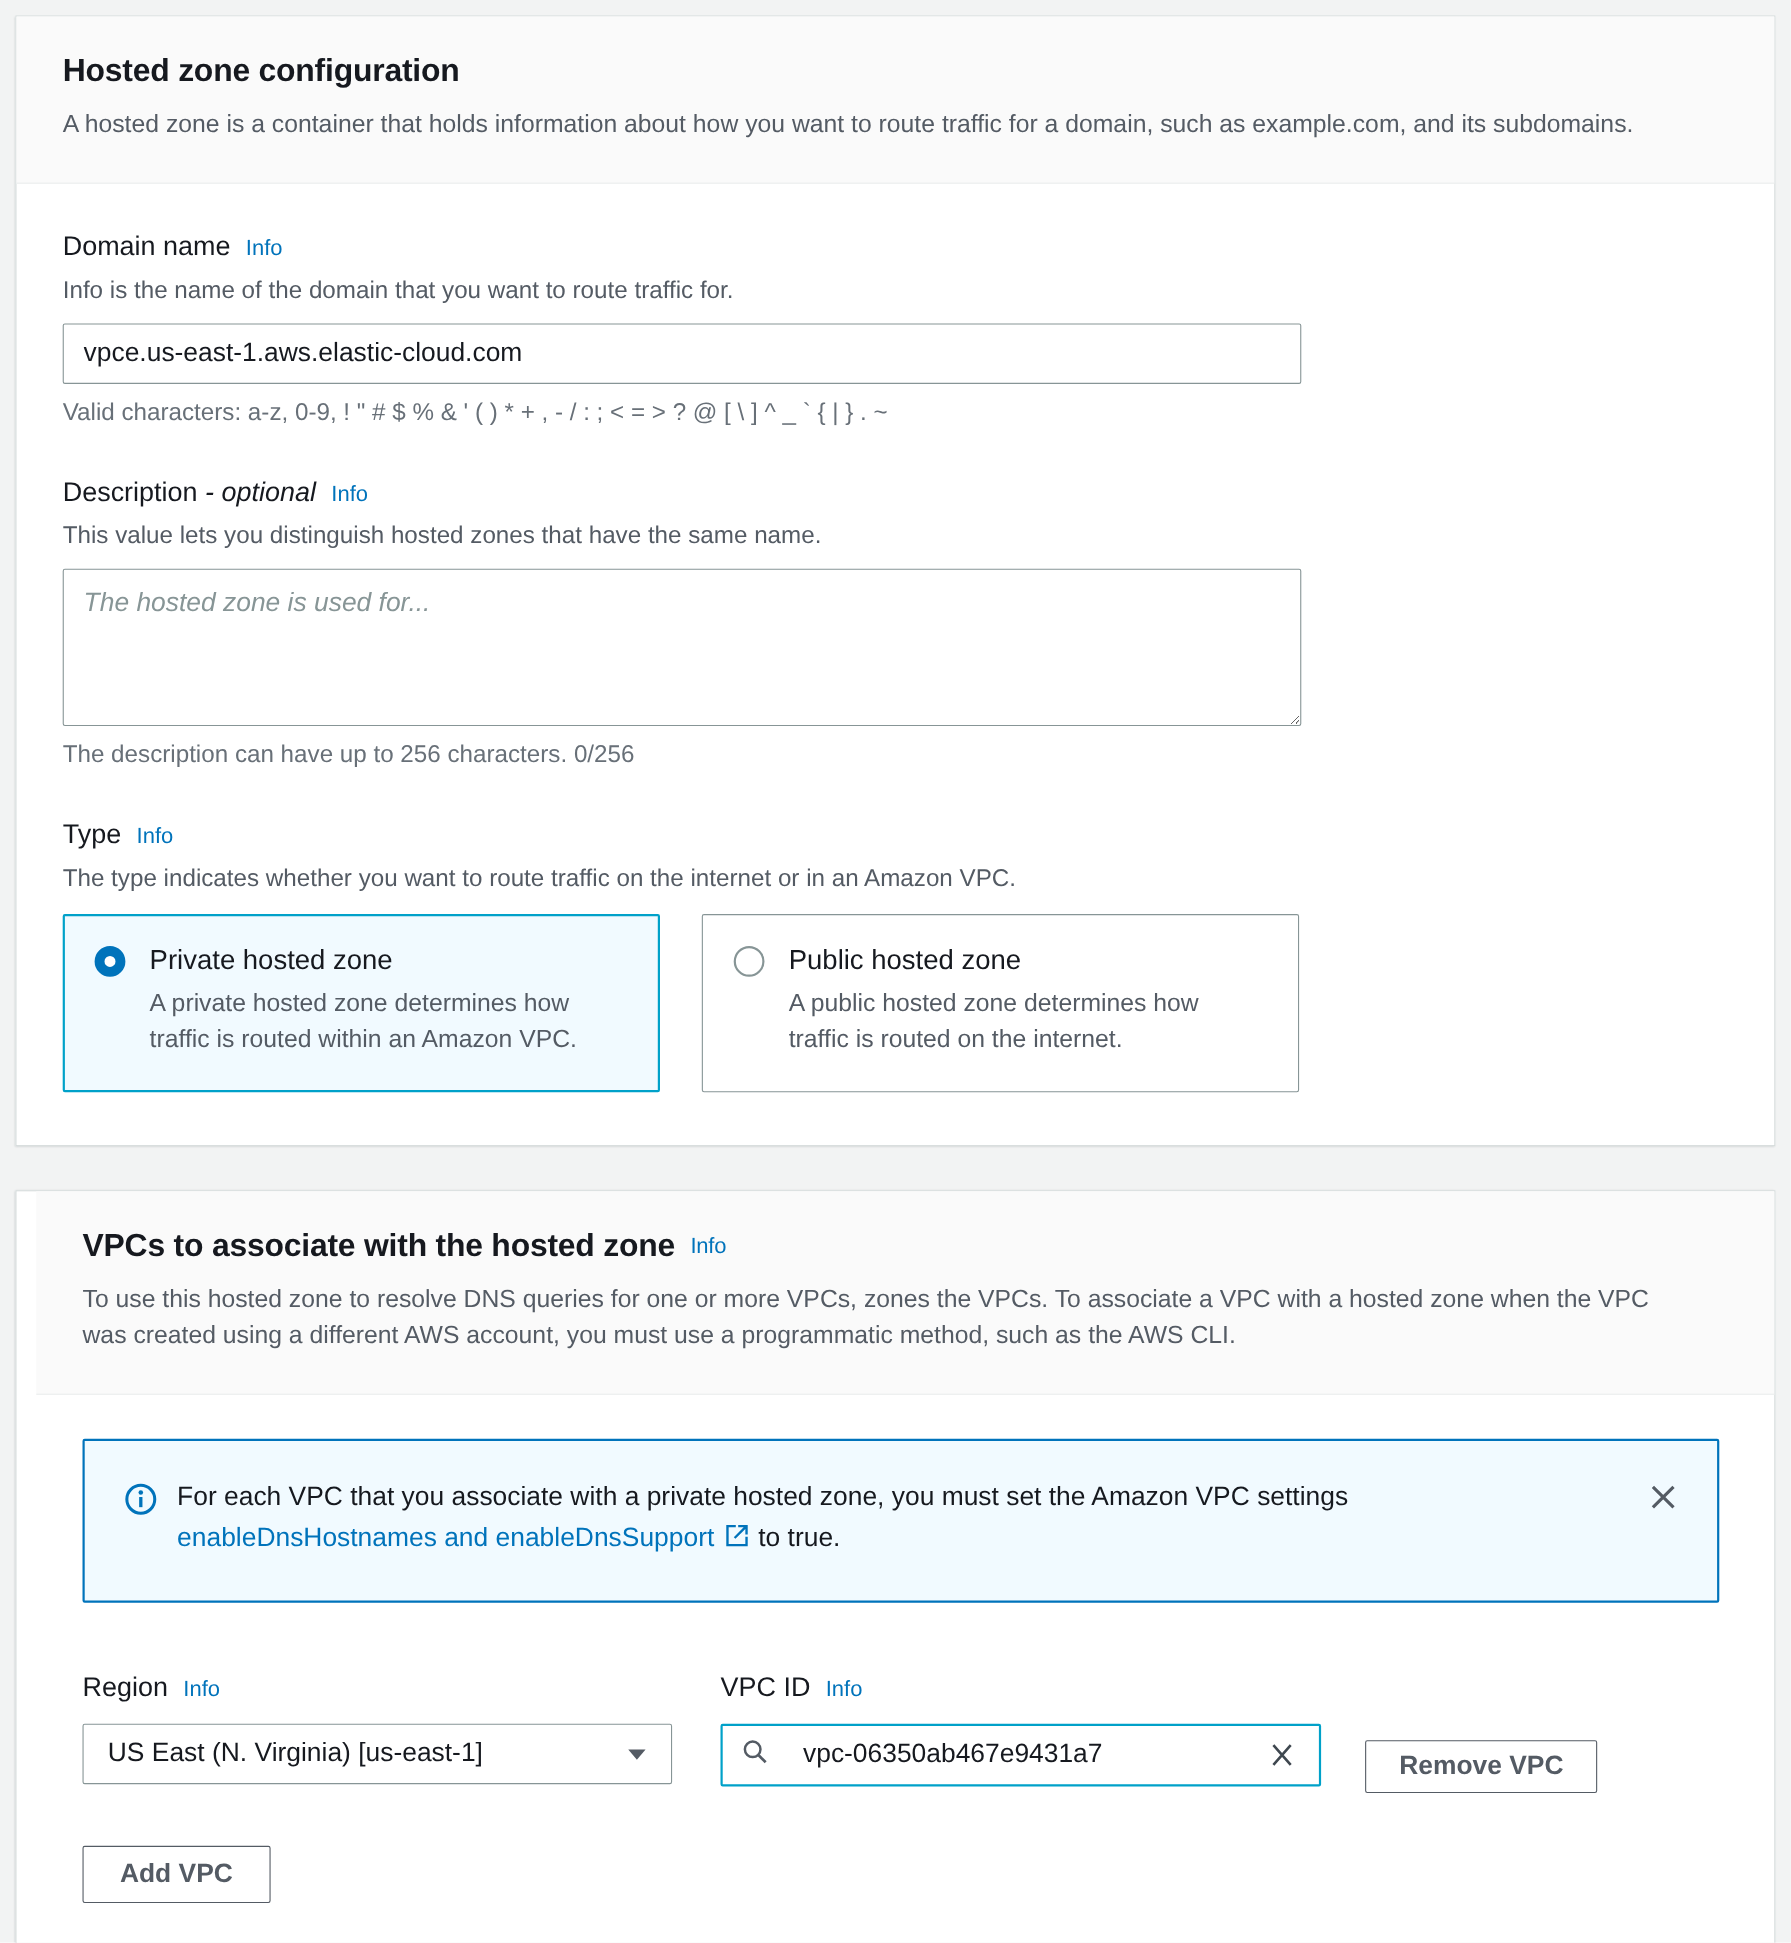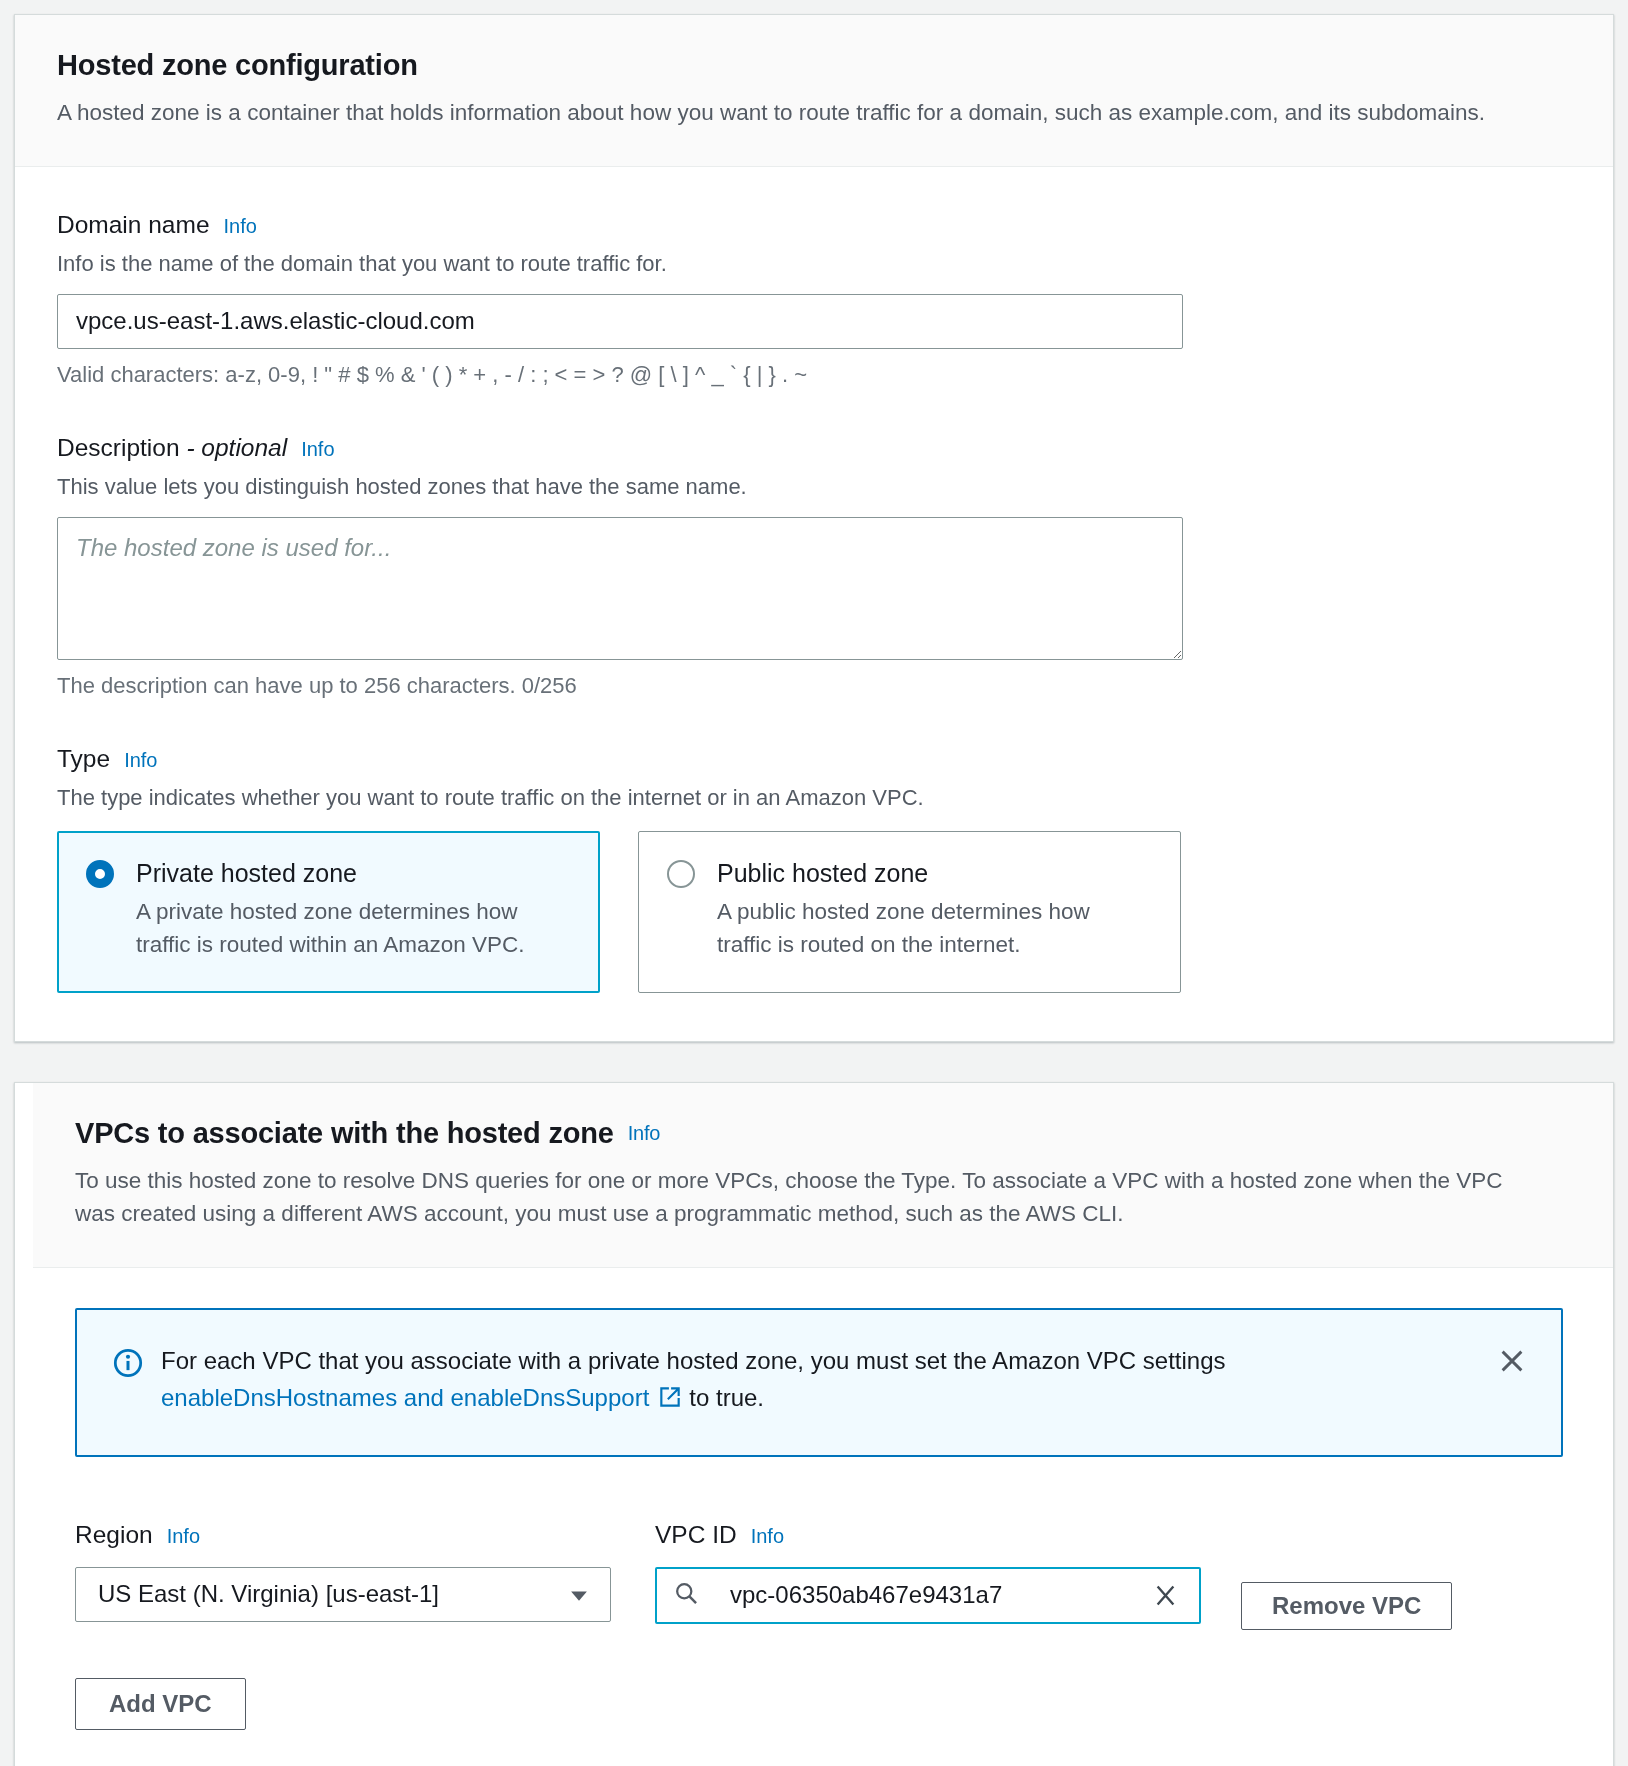--- a/index.html
+++ b/index.html
@@ -184,21 +184,21 @@
 
       </div>
     </div>
 
   </div>
 </section>
 
 <section class="card card-second">
   <div class="card-header">
     <h2 class="card-title"><span>VPCs to associate with the hosted zone</span><a class="info-link inline-info">Info</a></h2>
-    <p class="header-desc" style="max-width:1470px">To use this hosted zone to resolve DNS queries for one or more VPCs, choose the Type. To associate a VPC with a hosted zone when the VPC was created using a different AWS account, you must use a programmatic method, such as the AWS CLI.</p>
+    <p class="header-desc" style="max-width:1470px">To use this hosted zone to resolve DNS queries for one or more VPCs, zones the VPCs. To associate a VPC with a hosted zone when the VPC was created using a different AWS account, you must use a programmatic method, such as the AWS CLI.</p>
   </div>
   <div class="card-body" style="padding-top:40px; padding-bottom:46px;">
 
     <div class="alert">
       <span class="alert-icon">
         <svg width="30" height="30" viewBox="0 0 26 26">
           <circle cx="13" cy="13" r="11" fill="none" stroke="#0073bb" stroke-width="2.4"></circle>
           <rect x="11.7" y="11.2" width="2.6" height="8" fill="#0073bb"></rect>
           <circle cx="13" cy="7.6" r="1.8" fill="#0073bb"></circle>
         </svg>

